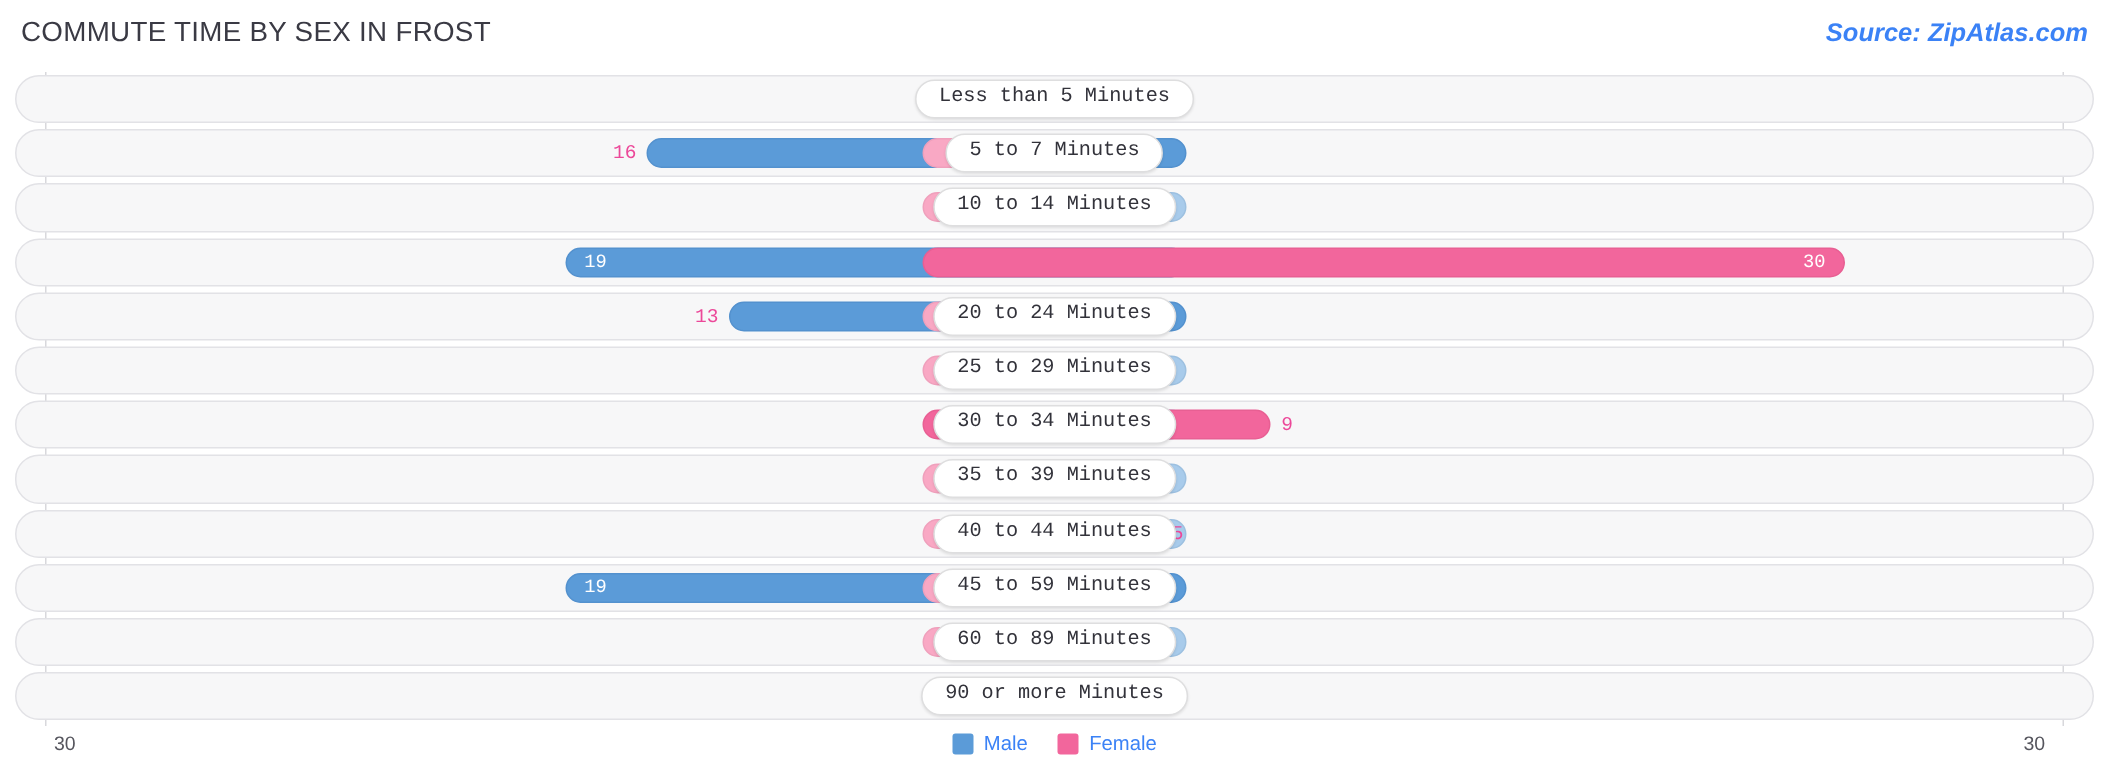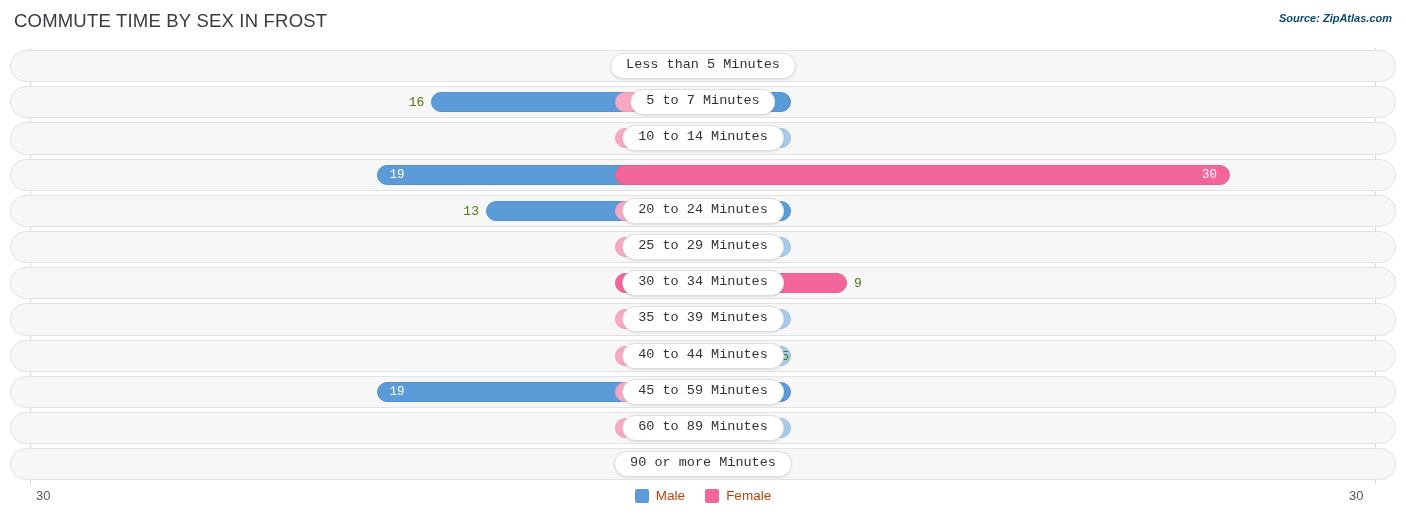--- a/index.html
+++ b/index.html
@@ -30,24 +30,24 @@
     font-size: 18.5px;
     font-weight: 400;
     color: #3a3a44;
     letter-spacing: .2px;
     white-space: nowrap;
   }
   .chart-source {
     position: absolute;
     right: 14px;
     top: 12px;
-    font-size: 11px;
+    font-size: 17px;
     font-style: italic;
     font-weight: 700;
-    color: #0c4a6e;
+    color: #3b82f6;
     white-space: nowrap;
   }
 
   
   .plot {
     position: absolute;
     left: 0;
     top: 48px;
     width: 1406px;
     height: 436px;
@@ -115,21 +115,21 @@
     background: #f2669c;
     border-color: #e85f93;
   }
 
   
   .val {
     position: absolute;
     top: 50%;
     transform: translateY(-50%);
     font-size: 13px;
-    color: #4d7c0f;
+    color: #ec4899;
     white-space: nowrap;
     line-height: 1;
   }
   .val.inside {
     color: #ffffff;
     font-size: 12.5px;
   }
 
   
   .cat-pill {
@@ -182,21 +182,21 @@
     gap: 7px;
   }
   .legend-swatch {
     width: 14px;
     height: 14px;
     border-radius: 2px;
     display: inline-block;
   }
   .legend-label {
     font-size: 13.5px;
-    color: #c2410c;
+    color: #3b82f6;
   }
 </style>
 </head>
 <body>
 
 <div class="header">
   <div class="chart-title">COMMUTE TIME BY SEX IN FROST</div>
   <div class="chart-source">Source: ZipAtlas.com</div>
 </div>
 

